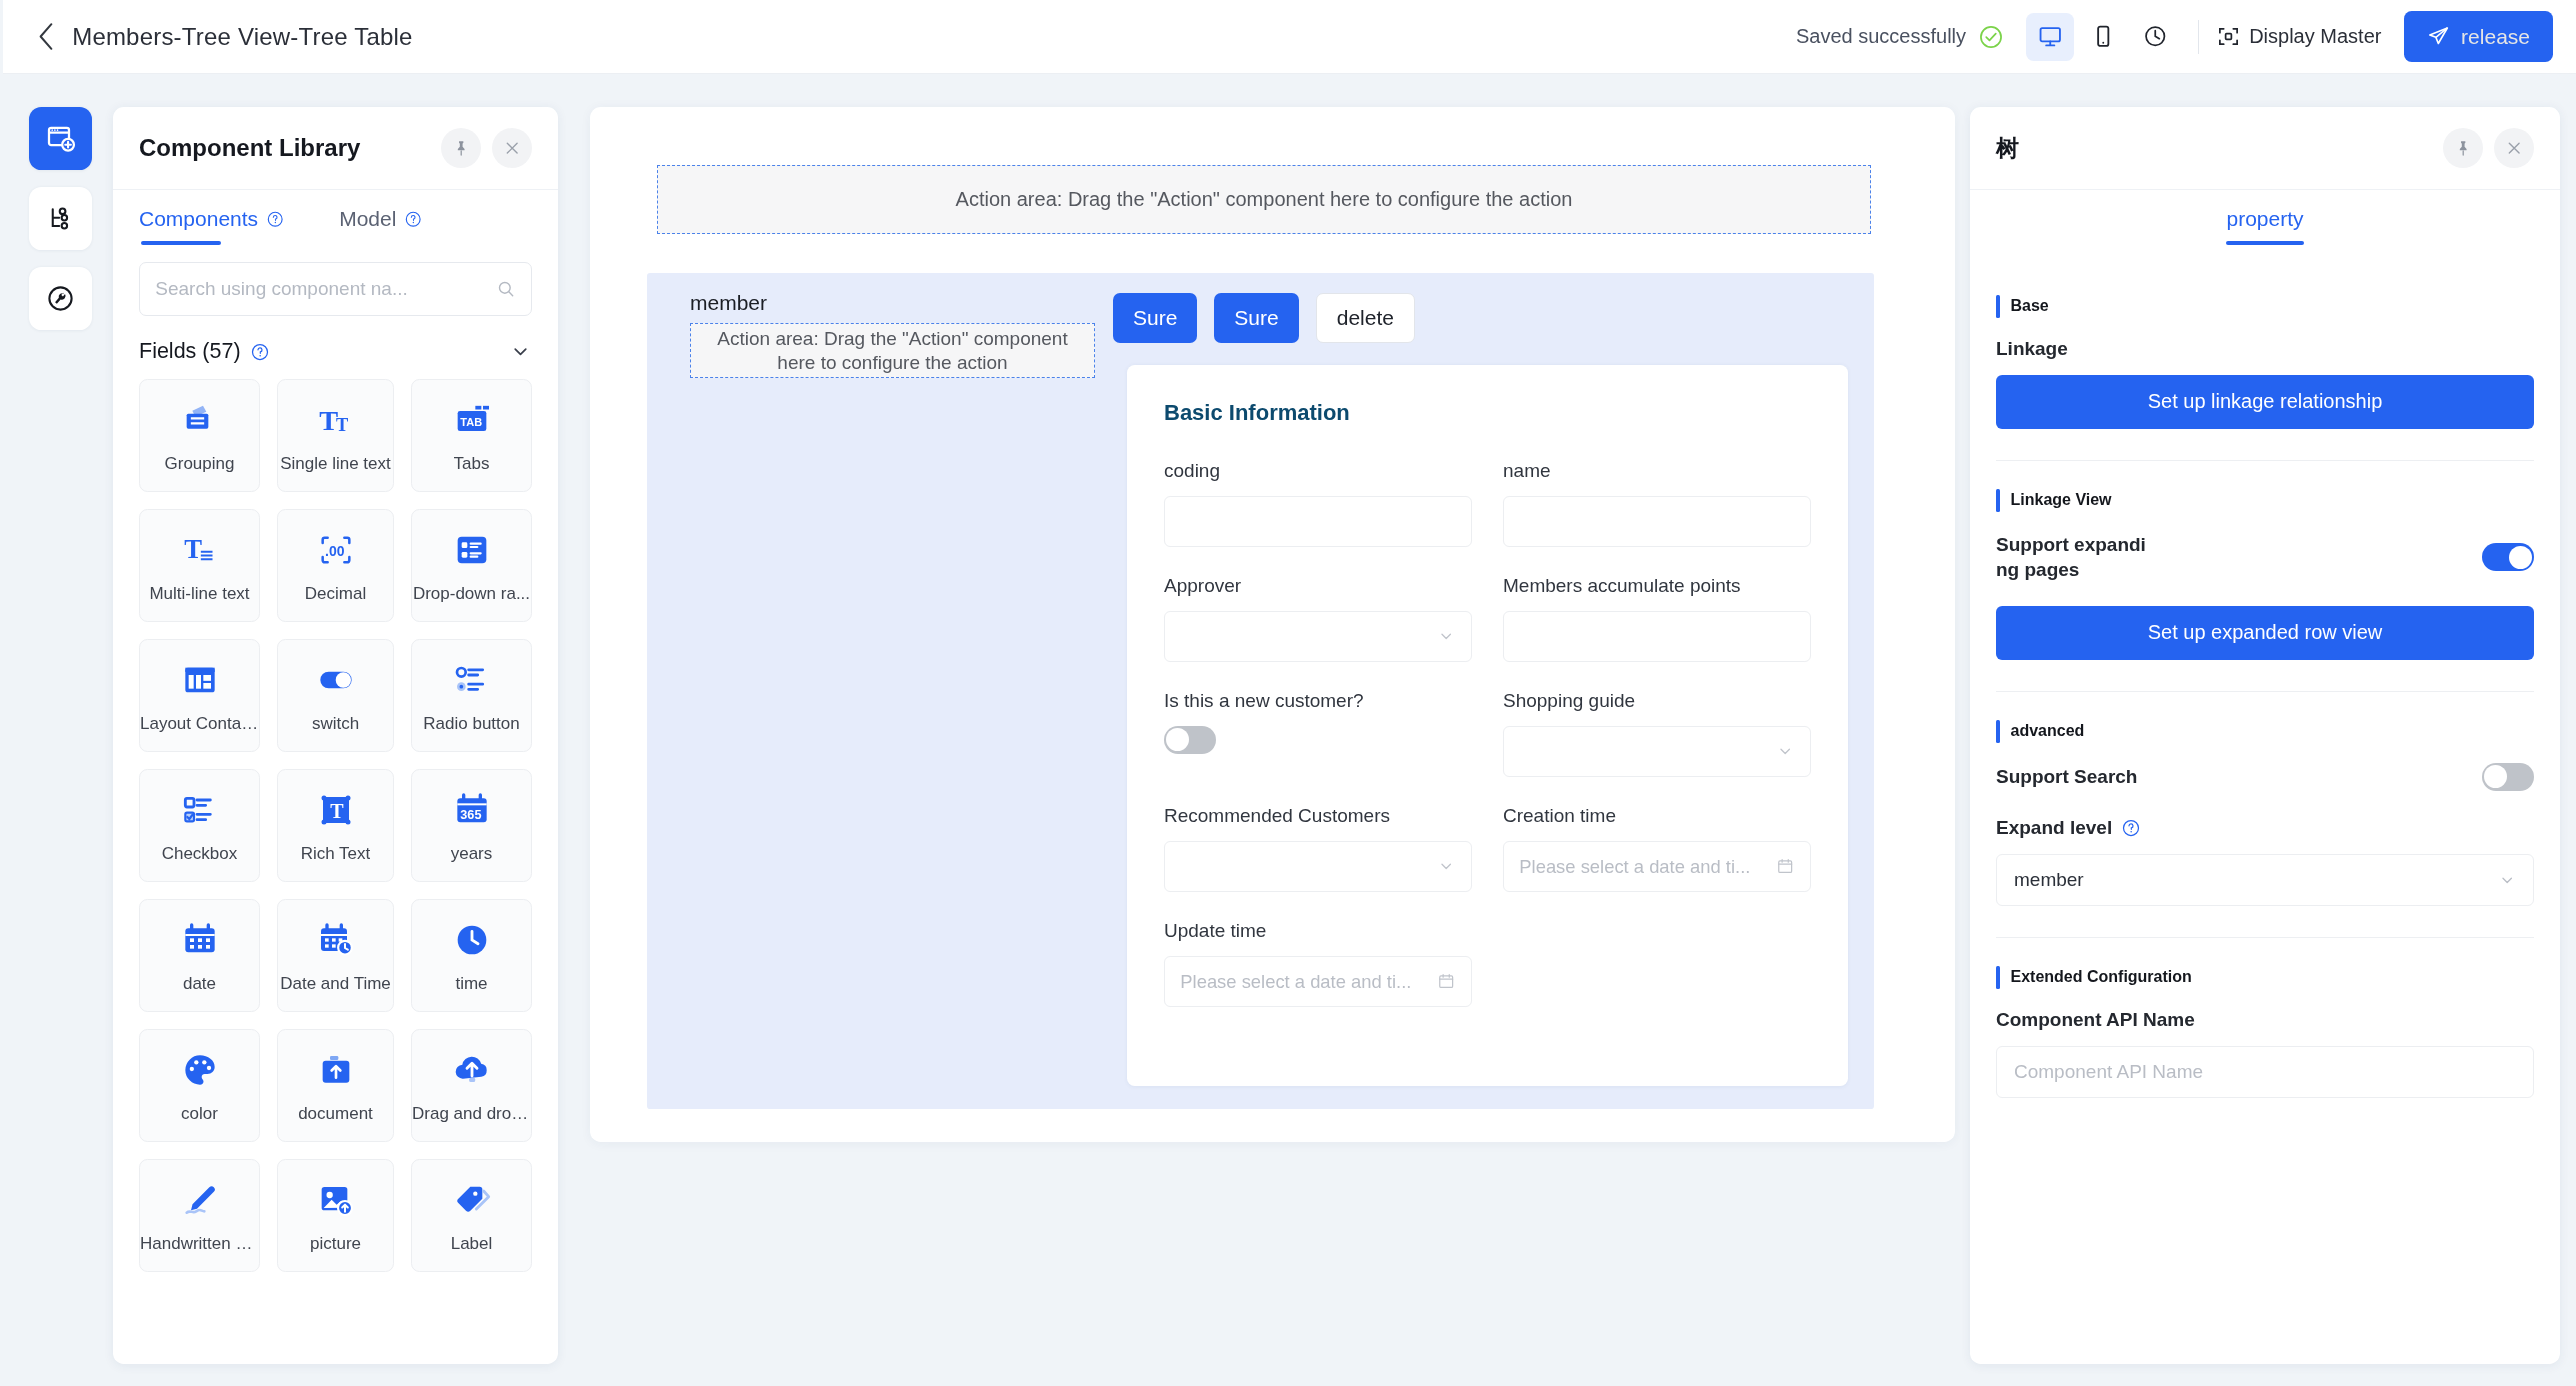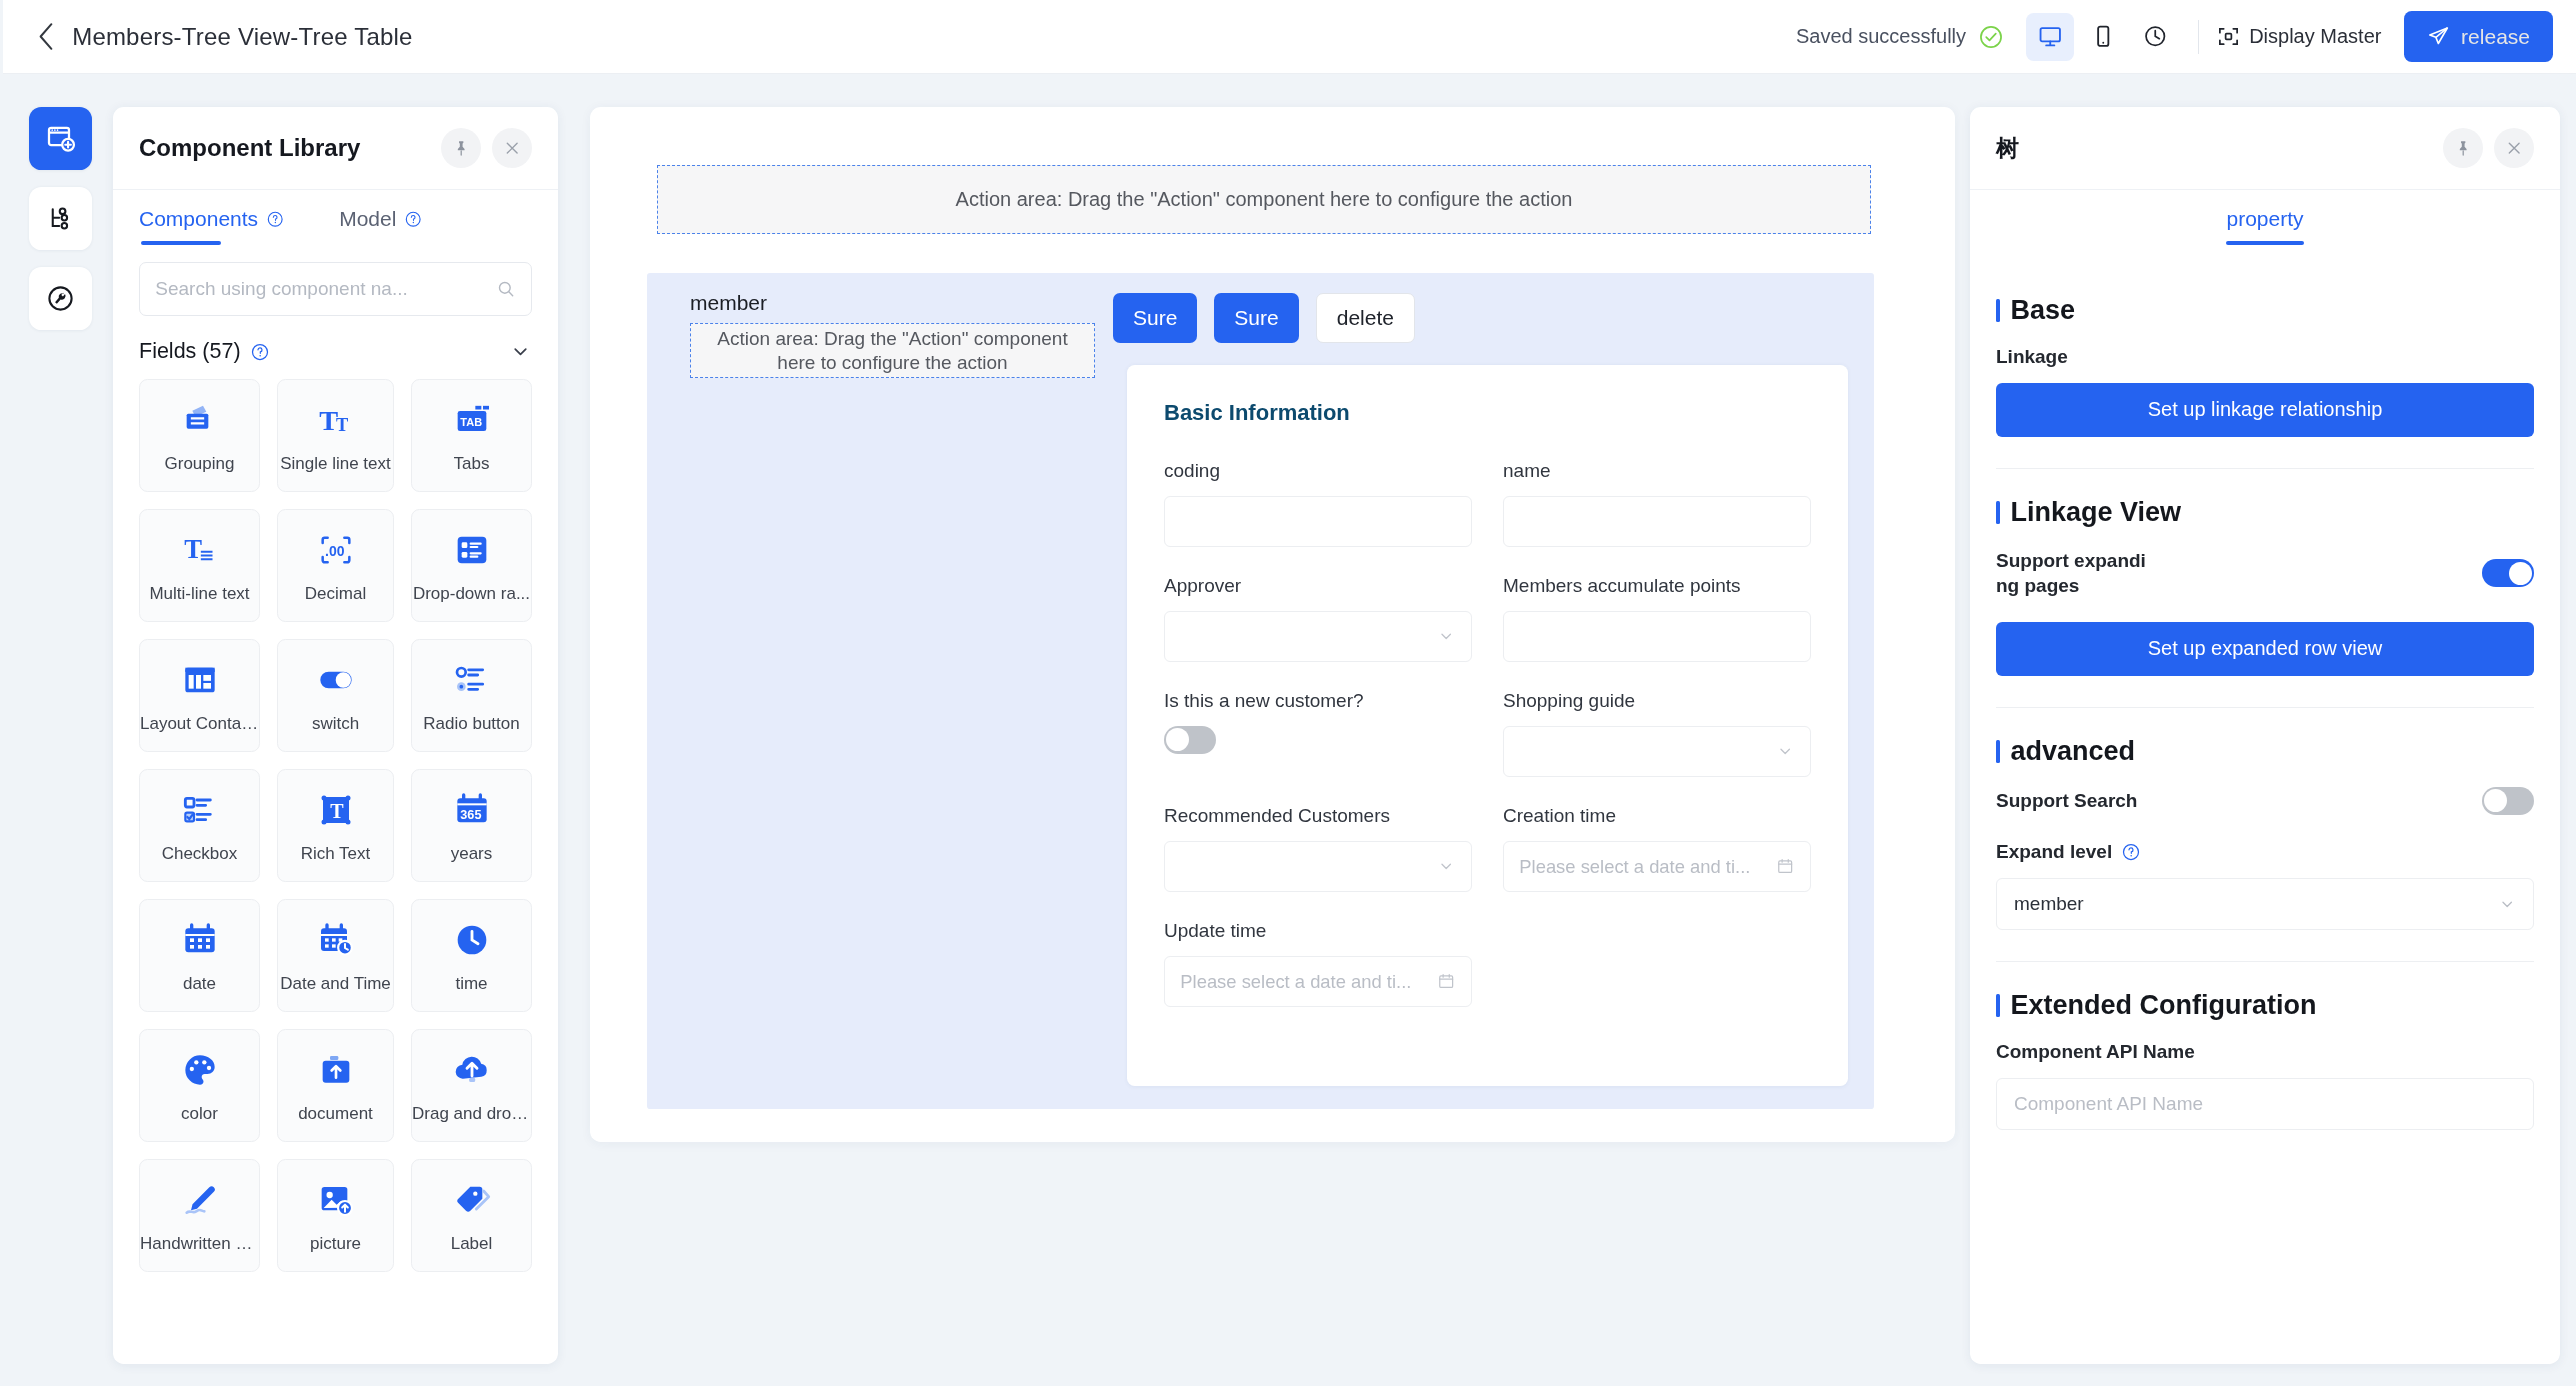--- a/index.html
+++ b/index.html
@@ -185,21 +185,21 @@
   .prop-title { font-size: 23px; font-weight: bold; color: #15181f; }
   .prop-tabs { display: flex; justify-content: center; padding-top: 17px; flex: none; }
   .prop-tab { font-size: 21px; color: #2563f0; position: relative; padding-bottom: 14px; cursor: pointer; }
   .prop-tab::after {
     content: ""; position: absolute; left: 0; right: 0; bottom: 0; height: 3.8px;
     background: #2563f0; border-radius: 2.3px;
   }
   .prop-body { flex: 1; overflow: hidden; padding: 21.5px 26px 0 26px; }
   .sec-head { display: flex; align-items: center; gap: 10.7px; margin: 28px 0 20px 0; }
   .sec-bar { width: 3.8px; height: 23px; background: #2563f0; border-radius: 1.5px; }
-  .sec-title { font-size: 27px; font-weight: bold; color: #14171d; }
+  .sec-title { font-size: 16px; font-weight: bold; color: #14171d; }
   .plabel { font-size: 19px; color: #24282f; font-weight: bold; margin-bottom: 15.3px; }
   .blue-btn {
     background: #2563f0; color: #ffffff; height: 54px; border-radius: 6.1px;
     display: flex; align-items: center; justify-content: center;
     font-size: 20px; cursor: pointer; width: 100%;
   }
   .hr { height: 0.8px; background: #edeff2; margin: 31px 0 0 0; }
   .row-between { display: flex; align-items: center; justify-content: space-between; gap: 15.3px; }
   .plabel-wrap { font-size: 19px; color: #24282f; font-weight: bold; line-height: 1.35; max-width: 253px; }
   .pselect {

